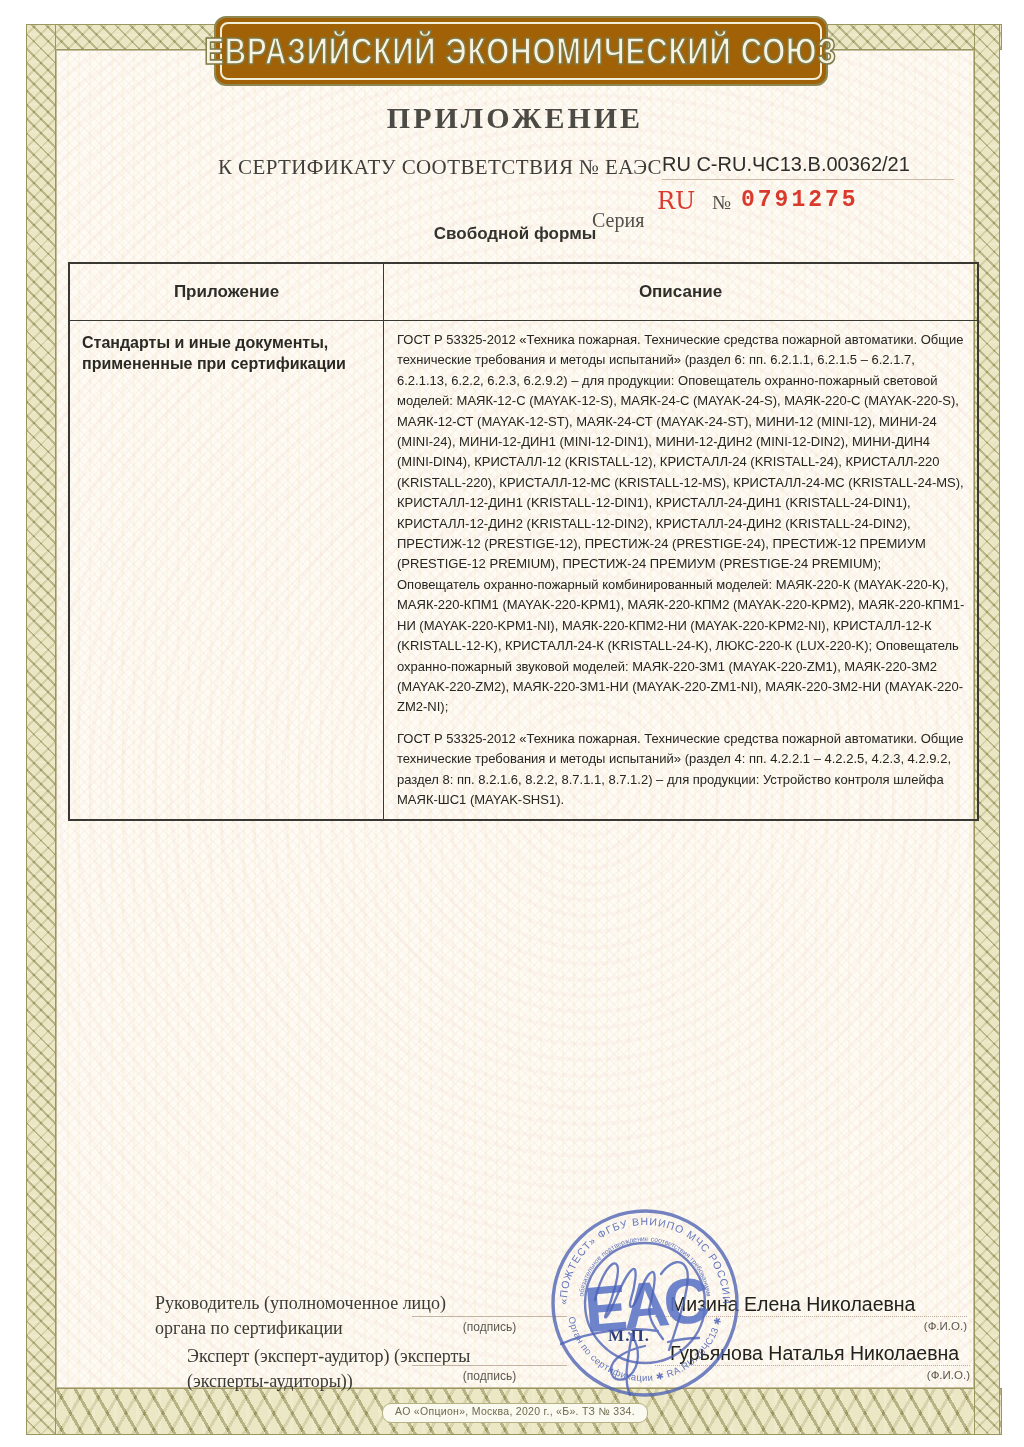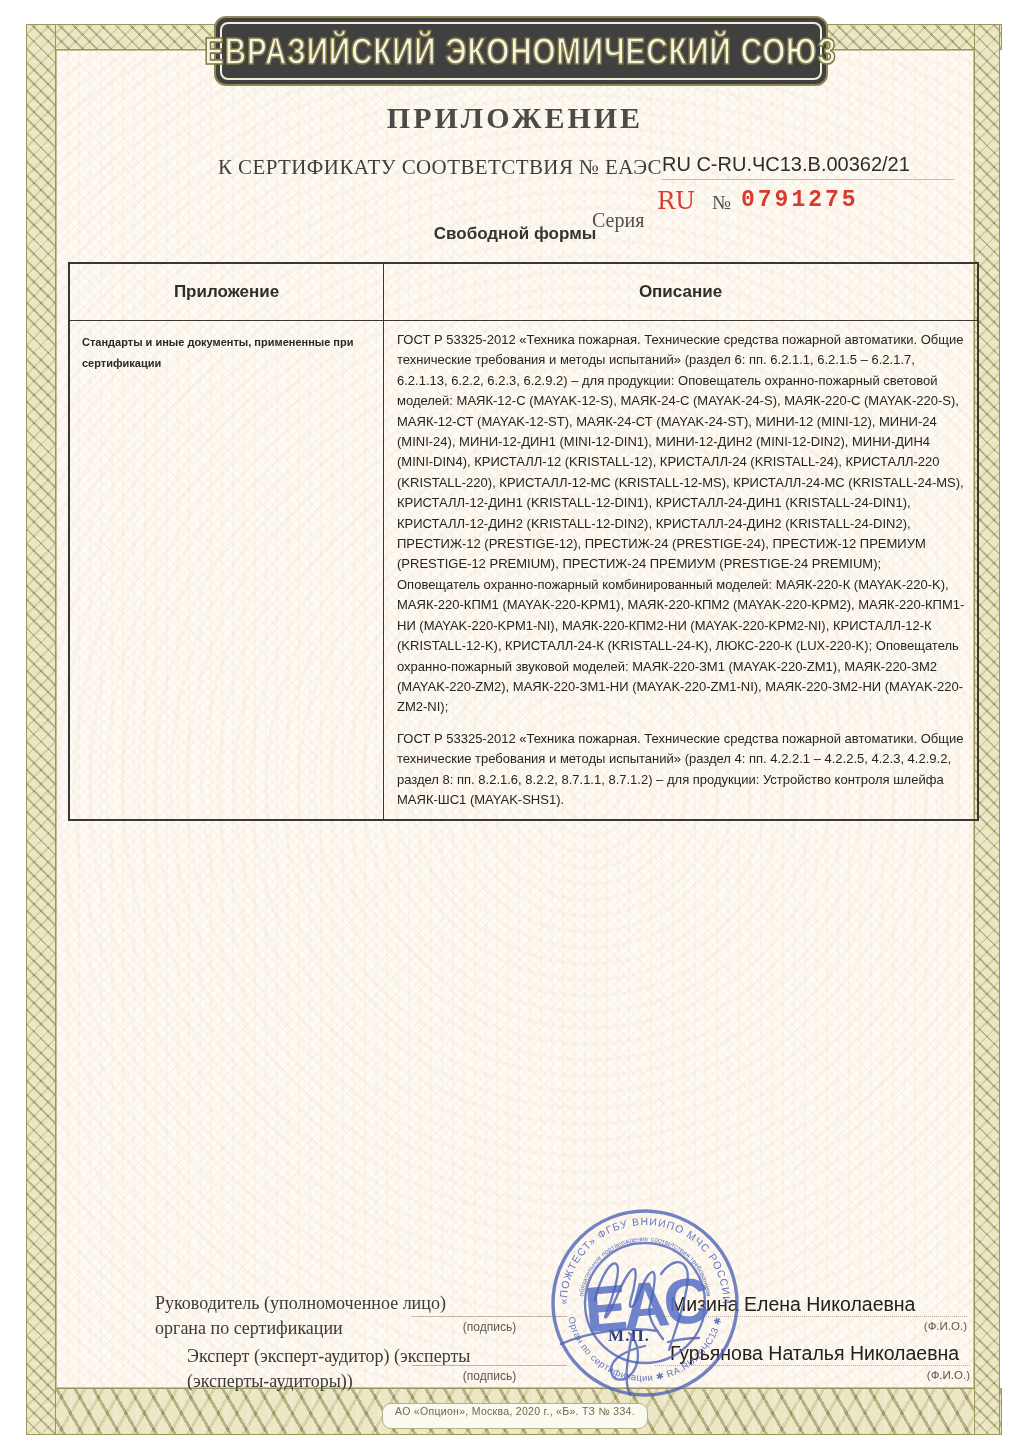--- a/index.html
+++ b/index.html
@@ -36,21 +36,21 @@
     box-shadow: inset 0 0 0 1px rgba(152,146,94,.55);
   }
   .paper::after{
     content:"";position:absolute;inset:0;
     background:repeating-radial-gradient(circle at 58% 55%, rgba(221,150,150,.05) 0 4px, transparent 4px 16px);
     pointer-events:none;
   }
 
   
   .banner{position:absolute;left:214px;top:16px;width:610px;height:66px;
-    background:#404040;border:2px solid #8d8852;border-radius:12px;
+    background:#a16207;border:2px solid #8d8852;border-radius:12px;
     display:flex;align-items:center;justify-content:center;z-index:3;}
   .banner-inner{position:absolute;inset:4px;border:2px solid #f2efd8;border-radius:8px;}
   .banner-text{position:relative;font-weight:bold;font-size:34px;white-space:nowrap;
     color:#f6f3e2;-webkit-text-stroke:1.6px #7f7a47;letter-spacing:1px;
     transform:scale(.87,1.08);text-shadow:0 0 1px #7f7a47;}
 
   
   .doc-title{position:absolute;left:56px;top:101px;width:918px;text-align:center;
     font-family:"Liberation Serif",serif;font-weight:bold;font-size:30px;
     color:#4b4a44;letter-spacing:3px;z-index:2;}
@@ -64,21 +64,21 @@
   .num-sign{position:absolute;left:712px;top:5px;font-family:"Liberation Serif",serif;font-size:20px;color:#53504a;}
   .blank-number{position:absolute;left:741px;top:1px;font-family:Liberation Mono, monospace;font-weight:bold;font-size:23px;letter-spacing:3px;color:#da392d;}
   .form-type{position:absolute;left:56px;top:224px;width:918px;text-align:center;
     font-weight:bold;font-size:17px;color:#34332e;z-index:2;}
 
   
   table.main{position:absolute;left:68px;top:262px;width:911px;border-collapse:collapse;z-index:2;}
   table.main, table.main td, table.main th{border:1.6px solid #3a3833;}
   table.main{border-width:2px;}
   th.hdr{height:54px;font-size:17px;font-weight:bold;color:#2e2d28;text-align:center;vertical-align:middle;background:transparent;}
-  td.lbl{width:289px;vertical-align:top;padding:11px 12px;font-weight:bold;font-size:11px;line-height:21px;color:#2a2924;}
+  td.lbl{width:289px;vertical-align:top;padding:11px 12px;font-weight:bold;font-size:16px;line-height:21px;color:#2a2924;}
   td.desc{vertical-align:top;padding:9px 12px 9px 13px;font-size:13px;line-height:20.4px;color:#262520;}
   td.desc p{margin:0;}
   td.desc p + p{margin-top:11px;}
 
   
   .sig-label{position:absolute;font-family:"Liberation Serif",serif;font-size:18px;line-height:25px;color:#3b3a34;z-index:2;}
   .sig-label.l1{left:155px;top:1291px;width:310px;}
   .sig-label.l2{left:155px;top:1344px;width:300px;margin-left:32px;}
   .sig-line{position:absolute;border-bottom:1px solid #c3b4a3;z-index:2;}
   .sig-line.s1{left:412px;top:1316px;width:155px;}
@@ -94,21 +94,21 @@
   .fio-line.f2{left:655px;top:1365px;width:315px;}
   .fio-caption{position:absolute;text-align:right;font-size:11.5px;color:#5b574e;z-index:2;}
   .fio-caption.fc1{left:655px;top:1320px;width:312px;}
   .fio-caption.fc2{left:655px;top:1369px;width:315px;}
 
   .stamp-svg{position:absolute;left:533px;top:1202px;z-index:5;}
 
   
   .imprint{position:absolute;left:56px;top:1401px;width:918px;text-align:center;z-index:6;}
   .imprint span{display:inline-block;background:#fbfaf1;border:1px solid #b6b183;border-radius:9px;
-    padding:1px 12px 11px;font-size:10.5px;color:#6e6a4d;letter-spacing:.3px;}
+    padding:1px 12px 5px;font-size:10.5px;color:#6e6a4d;letter-spacing:.3px;}
 </style>
 </head>
 <body>
 
 <div class="page">
 
   <div class="band band-top"></div>
   <div class="band band-bottom"></div>
   <div class="band band-left"></div>
   <div class="band band-right"></div>

